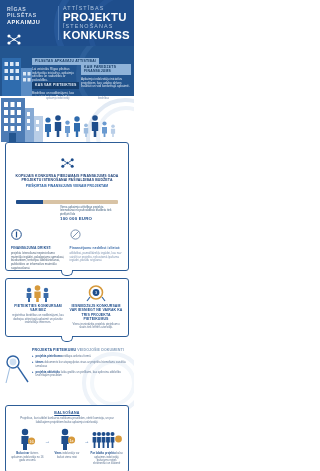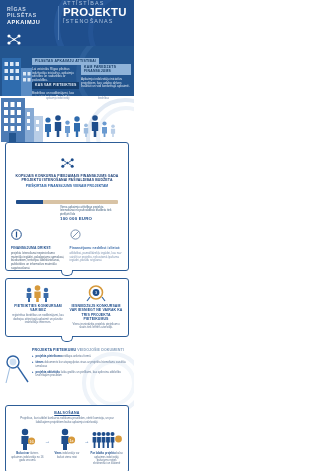--- a/index.html
+++ b/index.html
@@ -10,21 +10,21 @@
   .header{position:relative;height:46px;background:#1f4e8c;overflow:hidden;}
   .hdr-wave{position:absolute;right:-18px;top:-22px;width:86px;height:86px;border:6px solid #2c5fa3;border-radius:50%;opacity:.55;}
   .hdr-wave2{position:absolute;right:-34px;top:-8px;width:70px;height:70px;border:5px solid #2c5fa3;border-radius:50%;opacity:.4;}
   .hdr-inner{position:relative;display:flex;height:100%;}
   .brand{width:58px;padding:6px 4px 0 7px;box-sizing:border-box;}
   .brand-l1{font-size:5.2px;font-weight:bold;letter-spacing:.6px;color:#cdd9ea;line-height:6.4px;}
   .brand-l2{font-size:5.2px;font-weight:bold;letter-spacing:.6px;color:#cdd9ea;line-height:6.4px;}
   .brand-l3{font-size:5.6px;font-weight:bold;letter-spacing:.5px;color:#ffffff;line-height:7px;}
   .brand-mark{margin-top:5px;}
   .divider{width:1px;background:#4f7cb5;margin:6px 4px 6px 0;}
-  .title{}
+  .title{padding-top:5px;}
   .t-sm{font-size:5.4px;letter-spacing:1.1px;color:#aec4de;line-height:6.6px;}
   .t-lg{font-size:11.4px;font-weight:bold;letter-spacing:.2px;color:#ffffff;line-height:11.6px;}
 
   
   .band{position:relative;background:#23558f;height:50px;overflow:hidden;}
   .band-rings{position:absolute;right:-26px;top:-14px;width:74px;height:74px;border:5px solid #3366a0;border-radius:50%;opacity:.6;}
   .bld{position:absolute;left:2px;top:4px;}
   .tagwrap{position:absolute;left:32px;top:2px;right:2px;}
   .tag{display:inline-block;background:#8fb3d9;color:#11365f;font-size:3.4px;font-weight:bold;letter-spacing:.25px;padding:1.5px 3px;line-height:4px;}
   .tag.dark{background:#143d6d;color:#e7eef7;}
@@ -122,20 +122,21 @@
             <circle cx="7" cy="5.5" r="1.3" fill="#fff"></circle>
             <path d="M3 3 L6 4.8 M11 3 L8 4.8 M3 8 L6 6.2 M11 8 L8 6.2" stroke="#fff" stroke-width="0.9"></path>
           </svg>
         </div>
       </div>
       <div class="divider"></div>
       <div class="title">
         <div class="t-sm">ATTĪSTĪBAS</div>
         <div class="t-lg">PROJEKTU</div>
         <div class="t-sm">ĪSTENOŠANAS</div>
+        <div class="t-lg">KONKURSS</div>
       </div>
     </div>
   </div>
 
   <div class="band">
     <div class="band-rings"></div>
     <div class="bld">
       <svg width="30" height="50" viewBox="0 0 30 50">
         <rect x="0" y="8" width="19" height="42" fill="#2f6cae"></rect>
         <rect x="19" y="18" width="11" height="32" fill="#5a8cc4"></rect>

